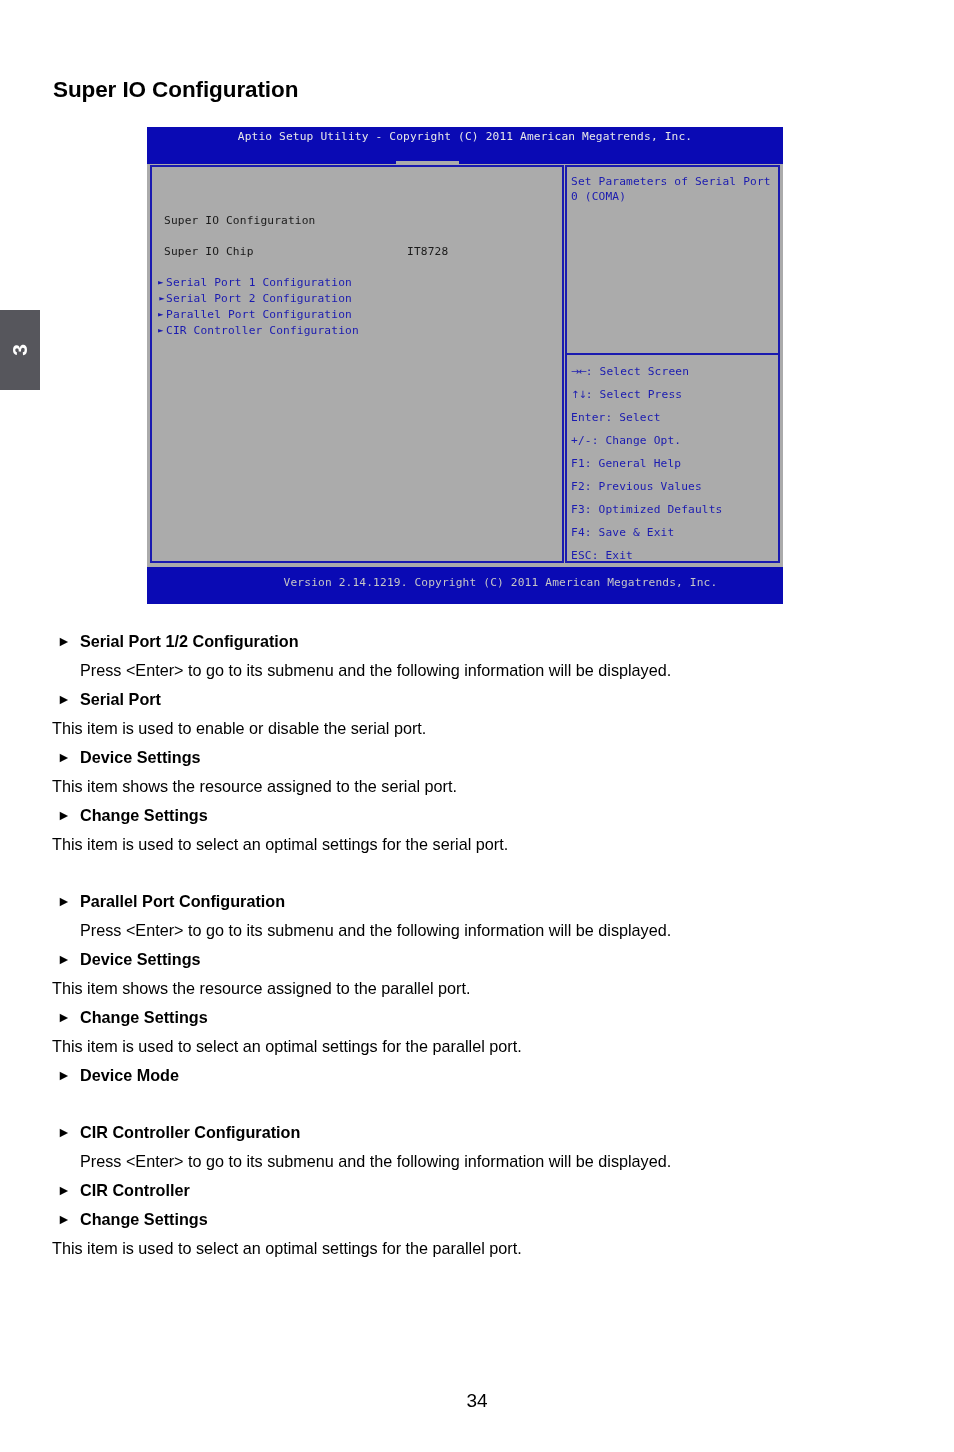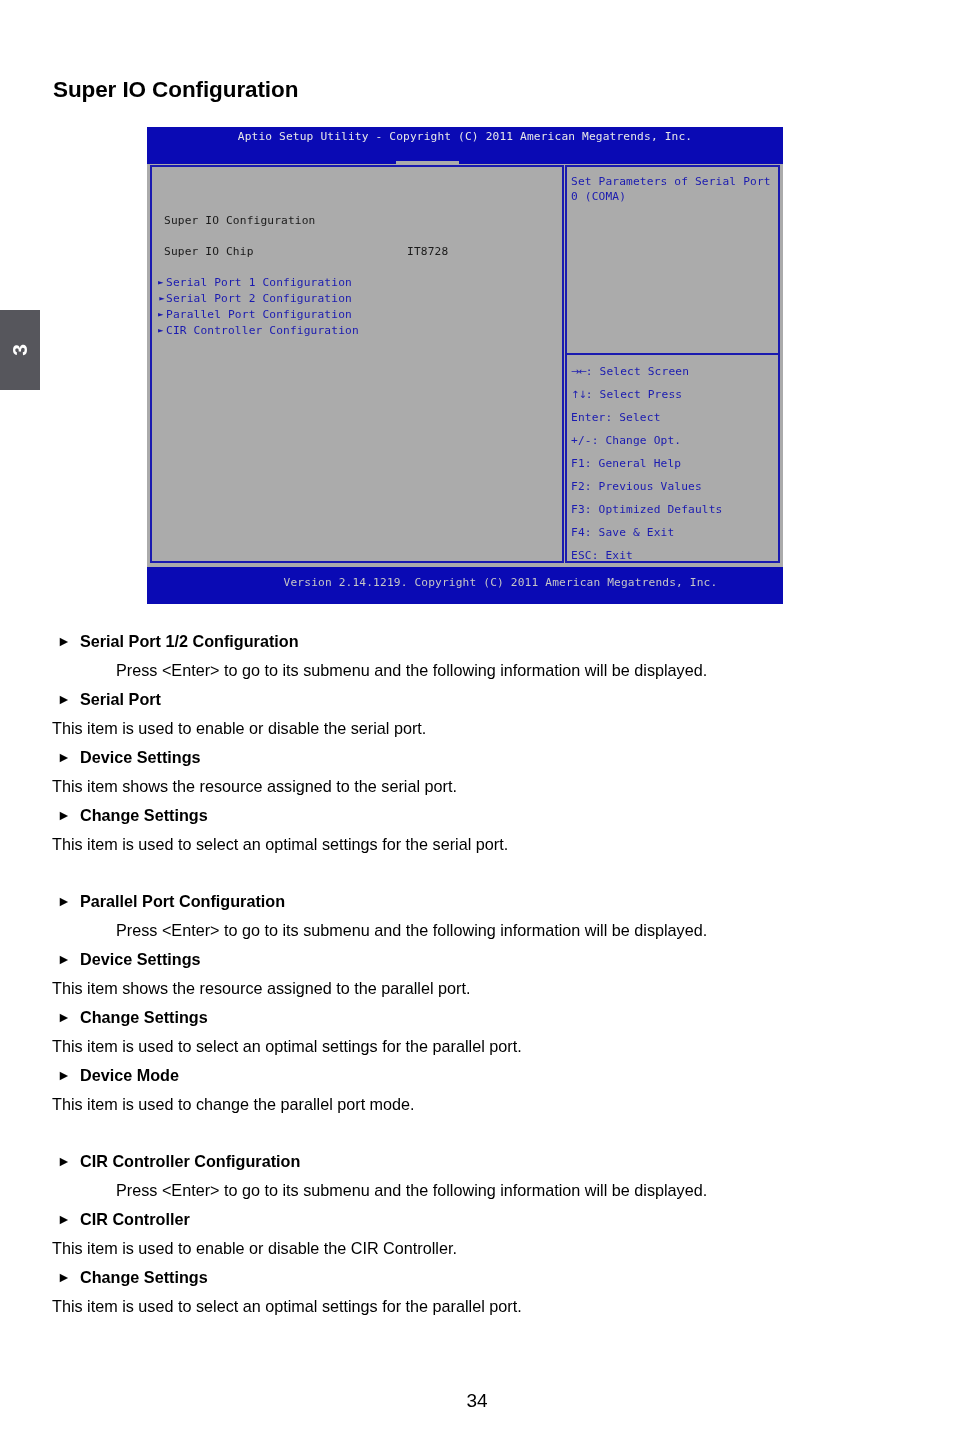--- a/index.html
+++ b/index.html
@@ -243,21 +243,21 @@
     font-weight: normal;
     line-height: 27px;
   }
   .desc-body {
     margin: 0 0 2px 0;
     padding-left: 52px;
     font-size: 16.2px;
     color: #000000;
     line-height: 27px;
   }
-  .desc-body.indent-more { padding-left: 116px; }
+  .desc-body.indent-more { padding-left: 80px; }
   .group-gap { height: 28px; }
 
   
   #page-number {
     position: absolute;
     left: 0;
     top: 1390px;
     width: 954px;
     text-align: center;
     font-size: 19px;
@@ -352,30 +352,28 @@
     <div class="desc-group">
       <div class="desc-head"><span class="tri">►</span><span>Device Settings</span></div>
       <div class="desc-body">This item shows the resource assigned to the parallel port.</div>
     </div>
     <div class="desc-group">
       <div class="desc-head"><span class="tri">►</span><span>Change Settings</span></div>
       <div class="desc-body">This item is used to select an optimal settings for the parallel port.</div>
     </div>
     <div class="desc-group">
       <div class="desc-head"><span class="tri">►</span><span>Device Mode</span></div>
-      <div class="desc-body">This item is used to change the parallel port mode.</div>
     </div>
     <div class="group-gap"></div>
     <div class="desc-group">
       <div class="desc-head"><span class="tri">►</span><span>CIR Controller Configuration</span></div>
       <div class="desc-body indent-more">Press &lt;Enter&gt; to go to its submenu and the following information will be displayed.</div>
     </div>
     <div class="desc-group">
       <div class="desc-head"><span class="tri">►</span><span>CIR Controller</span></div>
-      <div class="desc-body">This item is used to enable or disable the CIR Controller.</div>
     </div>
     <div class="desc-group">
       <div class="desc-head"><span class="tri">►</span><span>Change Settings</span></div>
       <div class="desc-body">This item is used to select an optimal settings for the parallel port.</div>
     </div>
   </div>
 
 <div id="page-number">34</div>
 
 </body></html>

